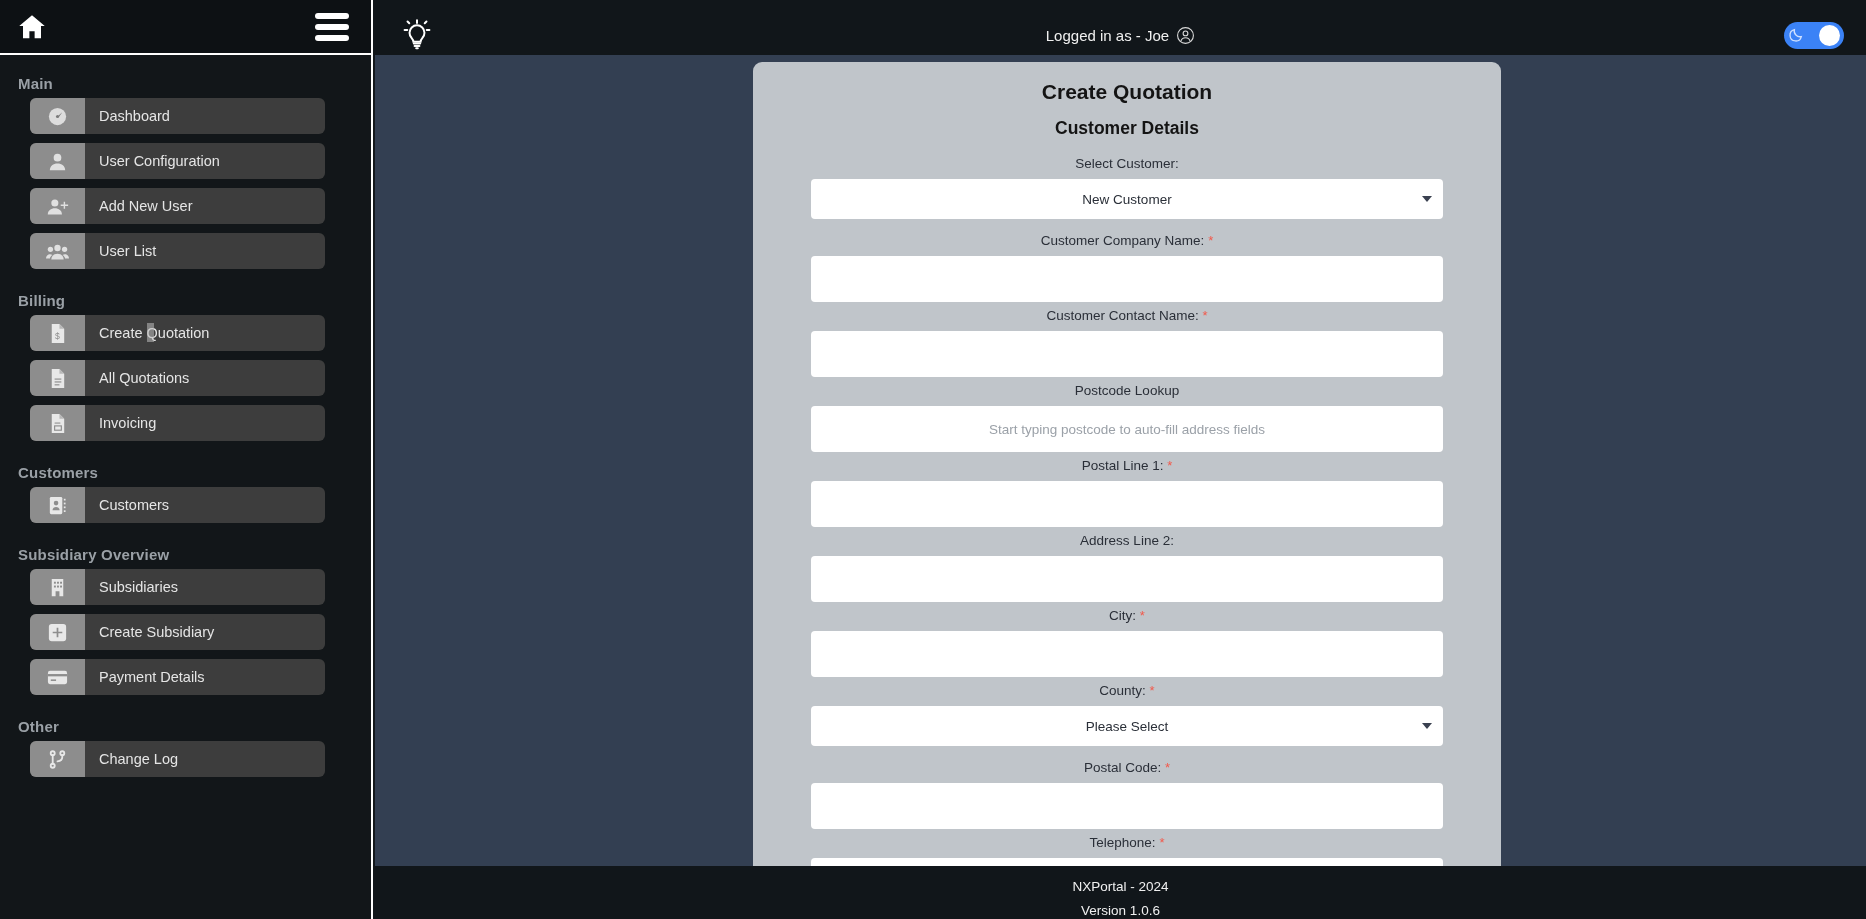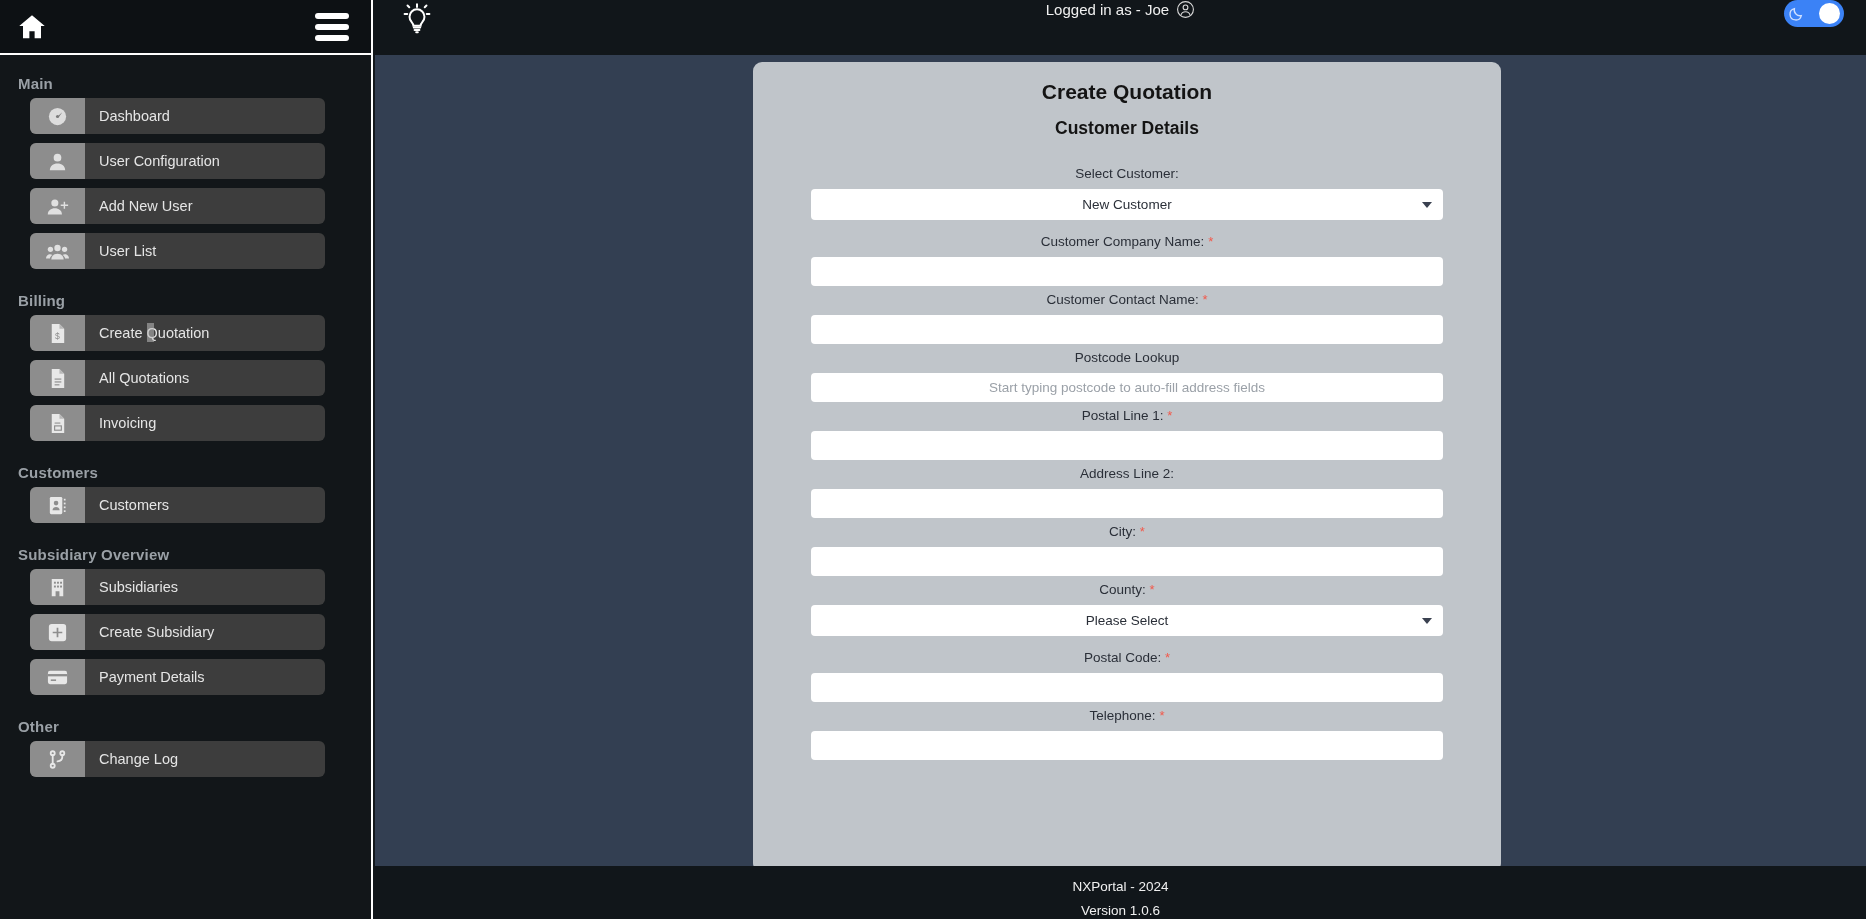--- a/index.html
+++ b/index.html
@@ -88,21 +88,21 @@
     background: rgba(190,190,190,.55);
   }
 
   
   #topbar {
     position: absolute;
     left: 375px; top: 0;
     width: 1491px; height: 70px;
     background: #11161a;
     display: flex;
-    align-items: flex-start;
+    align-items: center;
   }
   #bulb-button {
     margin-left: 25px;
     width: 34px; height: 38px;
     display: flex; align-items: center; justify-content: center;
     cursor: pointer;
   }
   #bulb-button svg { width: 32px; height: 36px; display: block; }
   #logged-in {
     position: absolute;
@@ -159,48 +159,48 @@
     font-size: 21px;
     font-weight: bold;
     color: #141414;
     margin-bottom: 14px;
   }
   #card-subtitle {
     text-align: center;
     font-size: 17.5px;
     font-weight: bold;
     color: #141414;
-    margin-bottom: 27px;
+    margin-bottom: 17px;
   }
 
   .field { margin-bottom: 14px; }
   .field-label {
     text-align: center;
     font-size: 13.5px;
     color: #2a2f38;
     margin-bottom: 8px;
   }
   .req { color: #f2594b; font-size: 13px; }
 
   .field-input,
   .field-select {
     display: block;
     width: 100%;
-    height: 31px;
+    height: 40px;
     background: #ffffff;
     border: none;
     border-radius: 4px;
     font-family: "Liberation Sans", sans-serif;
     font-size: 13.5px;
     color: #2a2f38;
     text-align: center;
     outline: none;
     padding: 0 10px;
   }
-  .field-input.tall { height: 29px; }
+  .field-input.tall { height: 46px; }
   .field-input::placeholder { color: #9ba1a8; }
 
   .select-wrap { position: relative; }
   .select-wrap .caret {
     position: absolute;
     right: 11px; top: 50%;
     transform: translateY(-50%);
     width: 0; height: 0;
     border-left: 5px solid transparent;
     border-right: 5px solid transparent;

